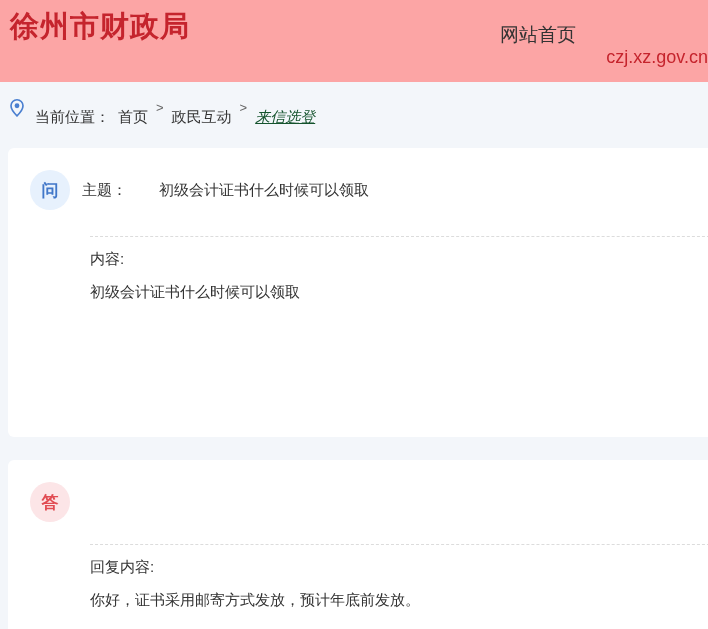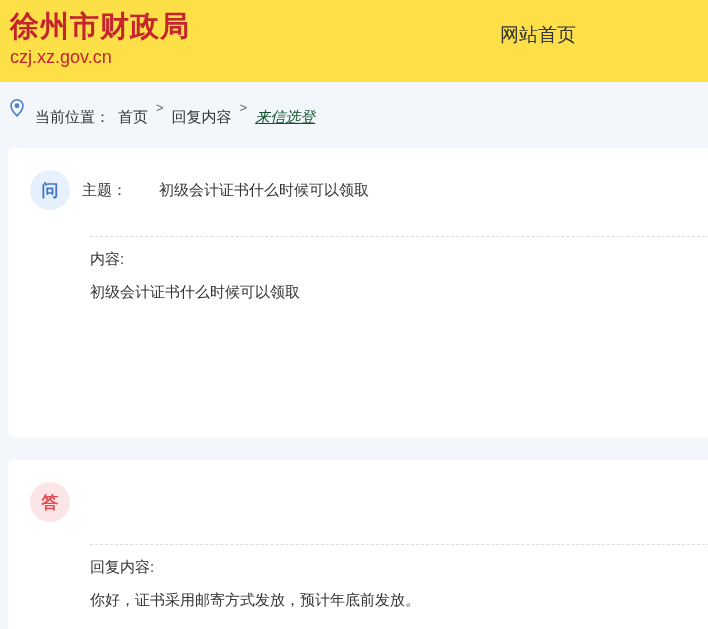--- a/index.html
+++ b/index.html
@@ -6,36 +6,37 @@
   html,body { width:708px; height:629px; overflow:hidden; }
   body {
     font-family:"Liberation Sans","DejaVu Sans",sans-serif;
     background:#f3f6fa;
     color:#333;
     position:relative;
   }
 
   
   .header {
-    background:#fde047;
+    background:#fca5a5;
     height:82px;
     position:relative;
     padding:7px 0 0 10px;
   }
   .site-title {
     font-size:29px;
     font-weight:bold;
     color:#c5242d;
     line-height:38px;
     letter-spacing:1px;
   }
   .site-url {
     font-size:18px;
     color:#c5242d;
     line-height:24px;
+    text-align:right;
   }
   .top-nav {
     position:absolute;
     left:500px;
     top:22px;
     display:flex;
     gap:62px;
     white-space:nowrap;
   }
   .top-nav .nav-item {
@@ -124,21 +125,21 @@
 <div class="breadcrumb">
   <span class="pin-icon">
     <svg width="18" height="20" viewBox="0 0 24 26">
       <path d="M12 2C7.6 2 4 5.6 4 10c0 5.6 8 13.5 8 13.5S20 15.6 20 10c0-4.4-3.6-8-8-8z" fill="none" stroke="#4a7fd0" stroke-width="2.2"></path>
       <circle cx="12" cy="10" r="3.2" fill="#4a7fd0"></circle>
     </svg>
   </span>
   <span class="crumb">当前位置：</span>
   <span class="crumb crumb-link">首页</span>
   <span class="crumb-sep">&gt;</span>
-  <span class="crumb crumb-link">回复内容</span>
+  <span class="crumb crumb-link">政民互动</span>
   <span class="crumb-sep">&gt;</span>
   <span class="crumb crumb-current">来信选登</span>
 </div>
 
 <div class="card question">
   <div class="card-head">
     <div class="badge q">问</div>
     <div class="head-text">
       <span>主题：</span>
       <span class="subject-value">初级会计证书什么时候可以领取</span>

